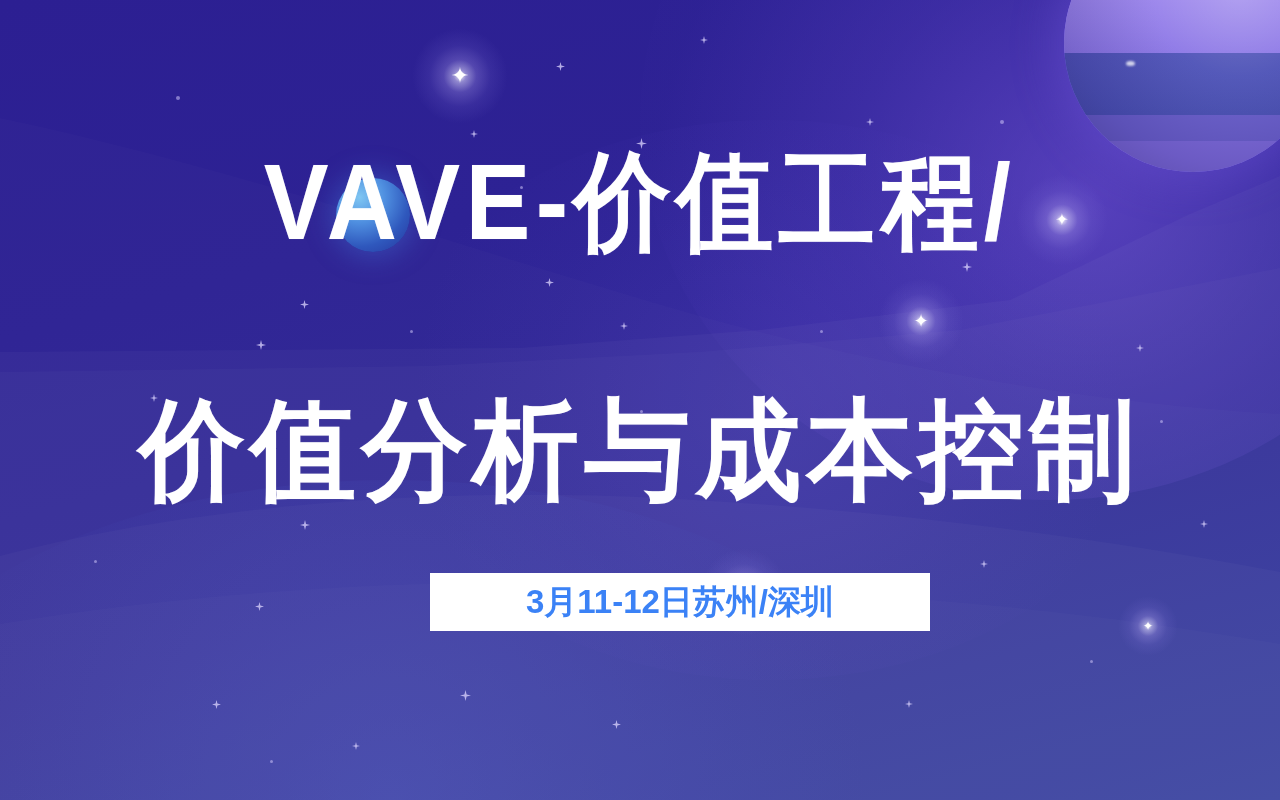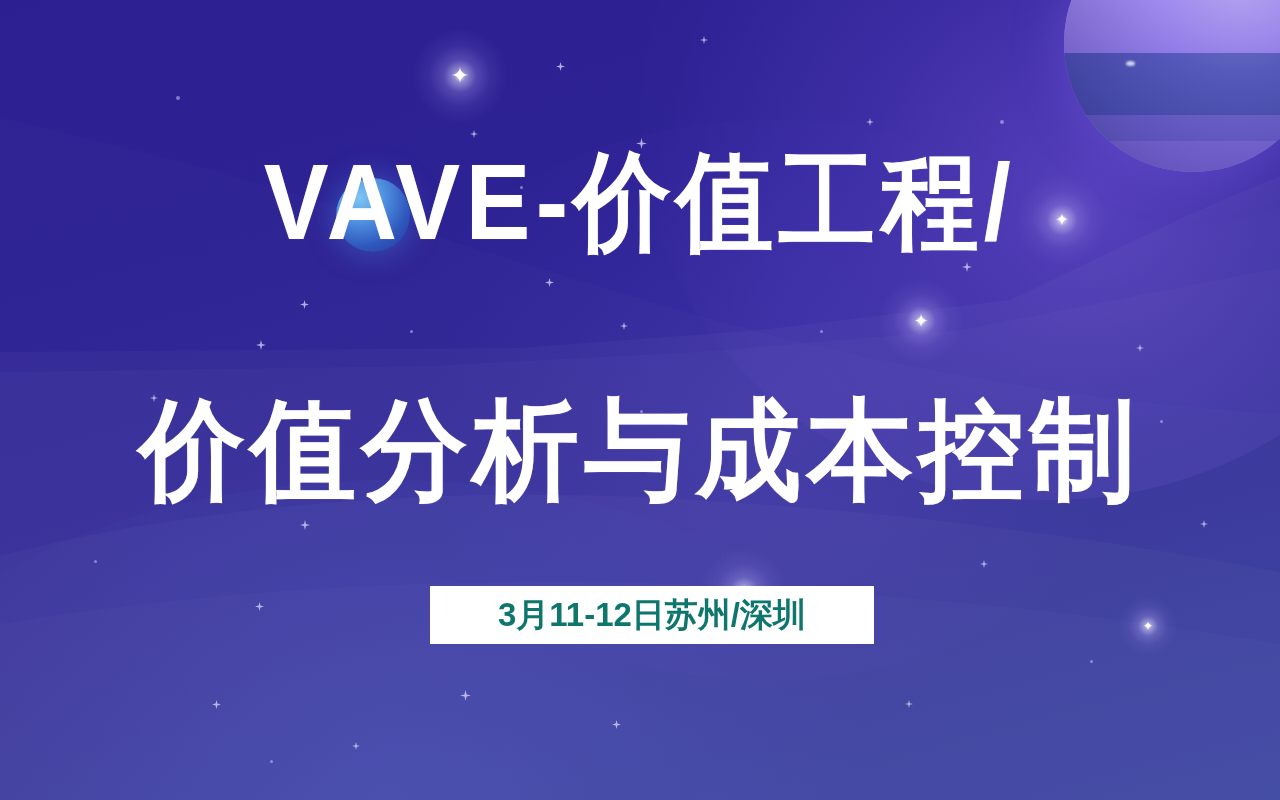--- a/index.html
+++ b/index.html
@@ -174,25 +174,25 @@
     letter-spacing: 6px;
     transform: scaleX(0.96);
     white-space: nowrap;
     text-shadow: 0 0 1px rgba(255,255,255,0.35);
   }
 
   
   .date-badge {
     position: absolute;
     left: 430px;
-    top: 586px;
-    width: 444px;
+    top: 573px;
+    width: 500px;
     height: 58px;
     background: #ffffff;
-    color: #0f766e;
+    color: #3b82f6;
     display: flex;
     align-items: center;
     justify-content: center;
     font-size: 33px;
     font-weight: bold;
     letter-spacing: 0px;
     z-index: 7;
     white-space: nowrap;
   }
 </style>

